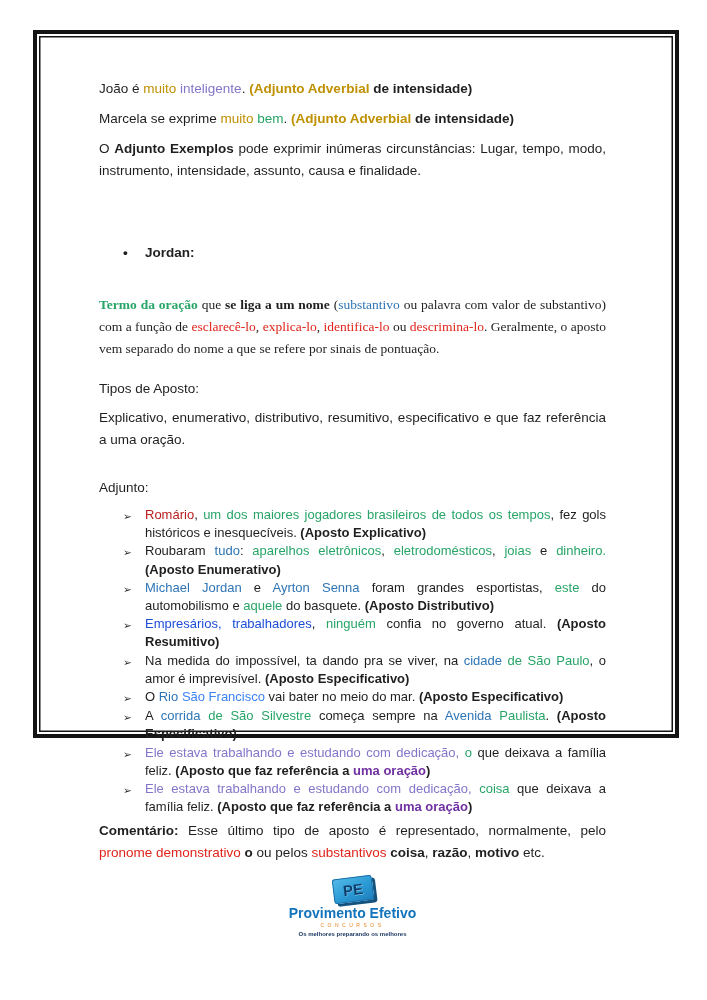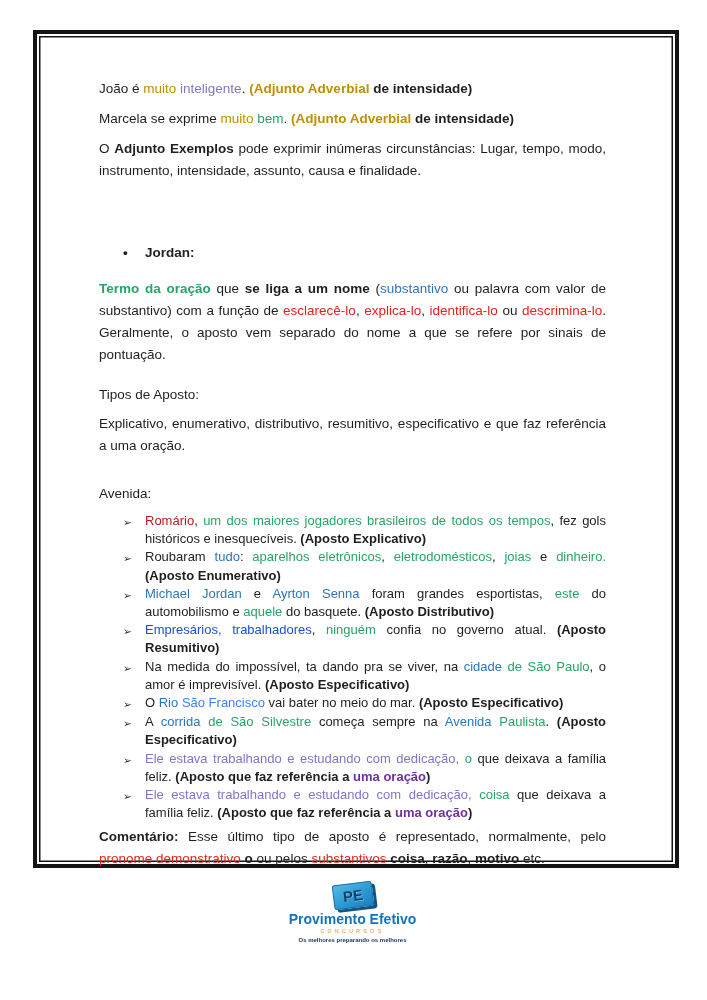--- a/index.html
+++ b/index.html
@@ -2,30 +2,30 @@
 <html><head>
 <meta charset="utf-8">
 <style>
   html,body{margin:0;padding:0;}
   body{
     width:707px;height:1000px;background:#ffffff;position:relative;
     font-family:"Liberation Sans", sans-serif;color:#1f1f1f;
     -webkit-font-smoothing:antialiased;
   }
   .frame{
-    position:absolute;left:33px;top:30px;width:646px;height:838px;
+    position:absolute;left:33px;top:30px;width:646px;height:708px;
     box-sizing:border-box;border:4px solid #141414;
     box-shadow: inset 0 0 0 2px #ffffff, inset 0 0 0 3.5px #141414;
     background:#ffffff;
     padding:44px 69px 0 62px;
   }
   .para{margin:0 0 8px;font-size:13.5px;line-height:22px;text-align:justify;}
   .bullet-row{margin:60px 0 0 24px;font-size:13.5px;line-height:22px;font-weight:bold;}
   .bullet-row .dot{display:inline-block;width:22px;}
-  .termo{margin-top:14px;}
+  .termo{margin-top:30px;font-family:Liberation Serif, serif;}
   h3{font-size:13.5px;line-height:22px;margin:18px 0 7px;font-weight:normal;}
   .mt26{margin-top:26px;}
   ul.examples{list-style:none;margin:7px 0 0;padding:0 0 0 24px;font-size:13px;line-height:18.2px;}
   ul.examples li{display:flex;align-items:flex-start;}
   ul.examples .arr{flex:none;width:22px;font-size:10.5px;padding-top:1px;color:#2b2b2b;}
   ul.examples .txt{display:block;flex:1;text-align:justify;}
   .coment{margin-top:4px;}
   .logo{margin-top:13px;text-align:center;}
   .cube{
     width:40px;height:25px;margin:0 auto 4px;border-radius:3px;
@@ -51,21 +51,21 @@
 
   <div class="bullet-row">
     <span class="dot">•</span><span>Jordan:</span>
   </div>
 
   <p class="para termo"><span style="color: rgb(39, 165, 103); font-weight: bold;">Termo da oração </span><span>que </span><span style="font-weight: bold;">se liga a um nome </span><span>(</span><span style="color: rgb(46, 117, 182);">substantivo</span><span> ou palavra com valor de substantivo) com a função de </span><span style="color: rgb(224, 36, 27);">esclarecê-lo</span><span>, </span><span style="color: rgb(224, 36, 27);">explica-lo</span><span>, </span><span style="color: rgb(224, 36, 27);">identifica-lo</span><span> ou </span><span style="color: rgb(224, 36, 27);">descrimina-lo</span><span>. Geralmente, o aposto vem separado do nome a que se refere por sinais de pontuação.</span></p>
 
   <h3>Tipos de Aposto:</h3>
   <p class="para">Explicativo, enumerativo, distributivo, resumitivo, especificativo e que faz referência a uma oração.</p>
 
-  <h3 class="mt26">Avenida:</h3>
+  <h3 class="mt26">Adjunto:</h3>
 
   <ul class="examples">
     <li>
         <span class="arr">➢</span>
         <span class="txt"><span style="color: #b91c1c;">Romário</span><span>, </span><span style="color: rgb(39, 165, 103);">um dos maiores jogadores brasileiros de todos os tempos</span><span>, fez gols históricos e inesquecíveis. </span><span style="font-weight: bold;">(Aposto Explicativo)</span></span>
       </li>
     <li>
         <span class="arr">➢</span>
         <span class="txt"><span>Roubaram </span><span style="color: rgb(46, 117, 182);">tudo</span><span>: </span><span style="color: rgb(39, 165, 103);">aparelhos eletrônicos</span><span>, </span><span style="color: rgb(39, 165, 103);">eletrodomésticos</span><span>, </span><span style="color: rgb(39, 165, 103);">joias</span><span> e </span><span style="color: rgb(39, 165, 103);">dinheiro.</span><span> </span><span style="font-weight: bold;">(Aposto Enumerativo)</span></span>
       </li>

